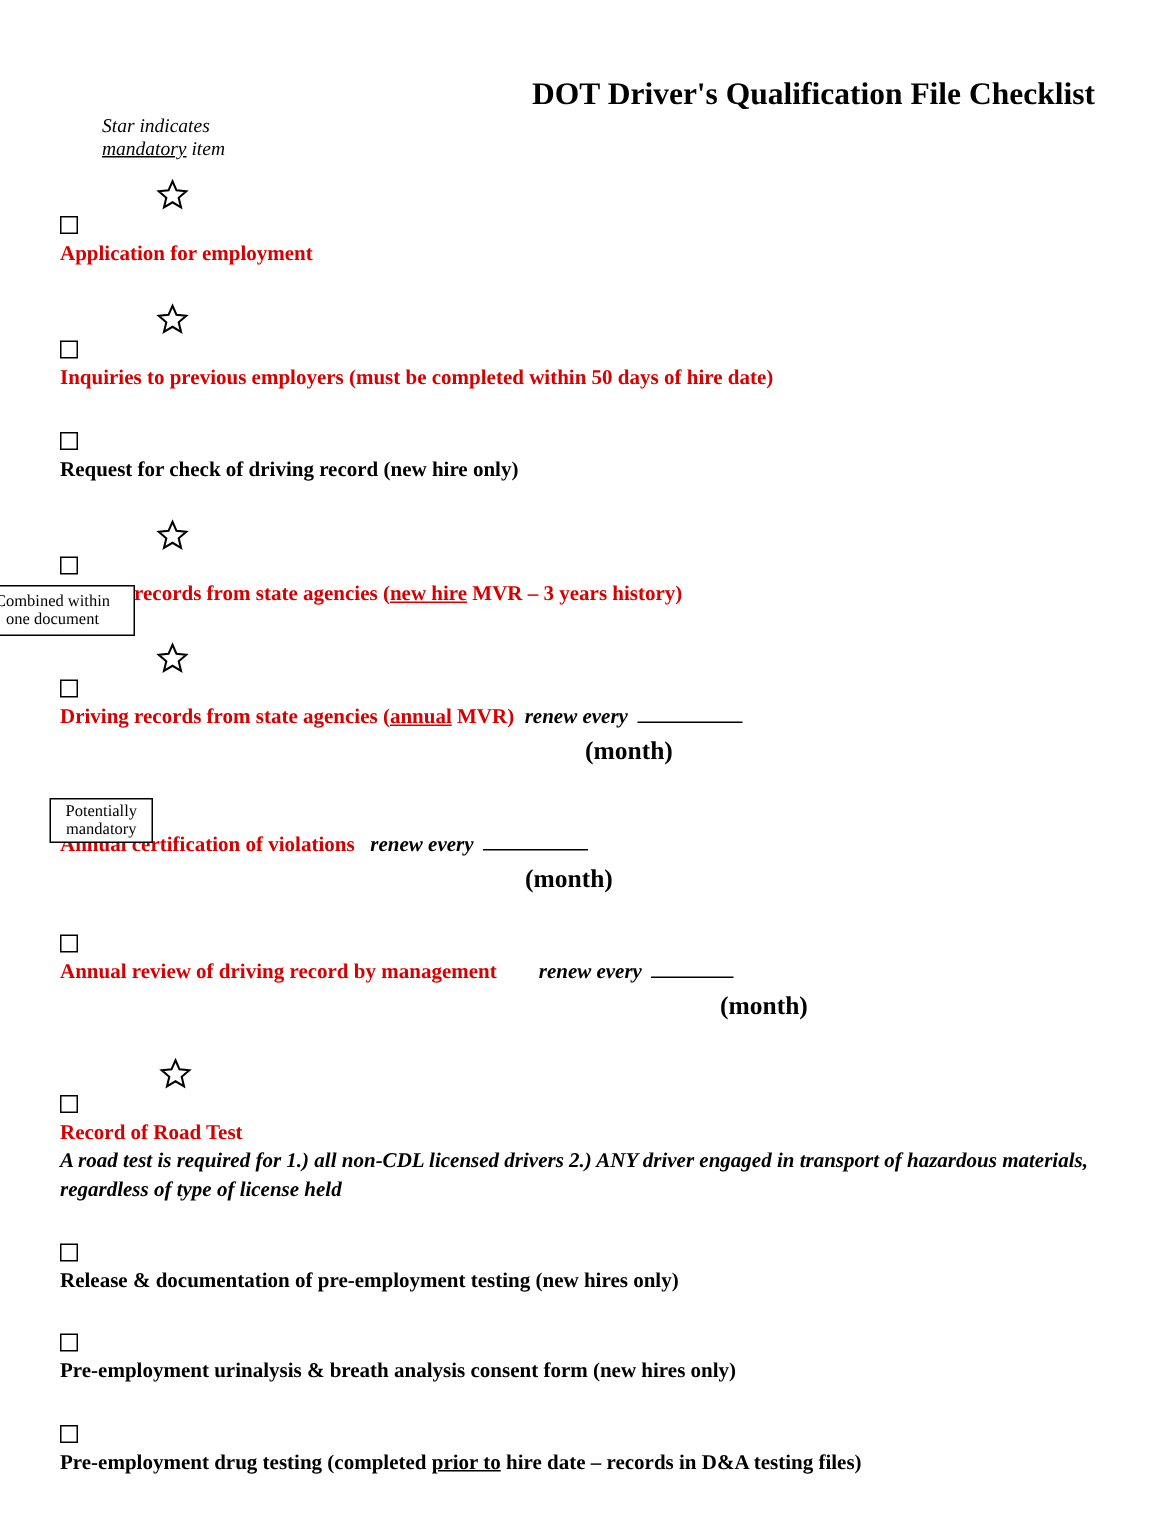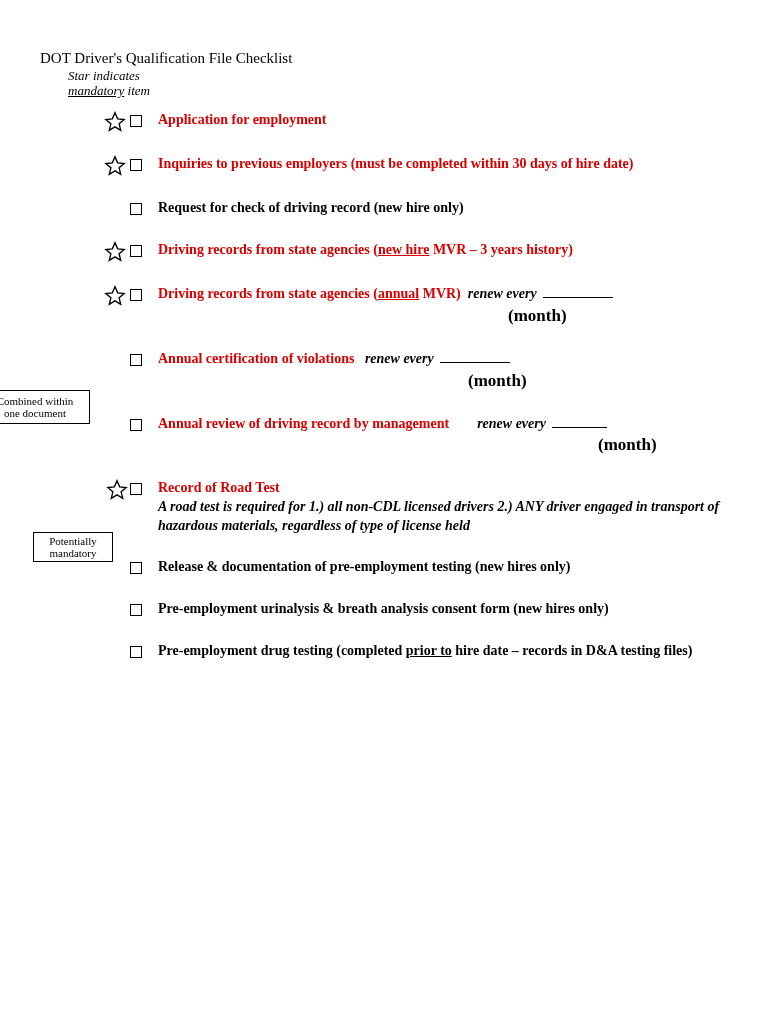--- a/index.html
+++ b/index.html
@@ -6,41 +6,42 @@
     body {
       font-family: "Times New Roman", Times, serif;
       width: 770px;
       height: 1024px;
       background: #fff;
       color: #000;
       padding: 50px 40px 40px 40px;
       position: relative;
     }
     .title {
-      text-align: left;
-      font-size: 15px;
-      font-weight: normal;
+      text-align: right;
+      font-size: 21px;
+      font-weight: bold;
       margin-bottom: 2px;
     }
     .legend {
       font-size: 13px;
       font-style: italic;
       text-align: left;
       margin-left: 28px;
       line-height: 1.15;
     }
     .legend .underline { text-decoration: underline; }
     .list {
       margin-top: 12px;
     }
     .row {
       display: flex;
       align-items: flex-start;
       margin-bottom: 22px;
       position: relative;
+      flex-direction: column;
     }
     .star-col {
       width: 90px;
       flex-shrink: 0;
       display: flex;
       justify-content: flex-end;
       padding-right: 4px;
       padding-top: 0;
     }
     .star-col svg {
@@ -87,21 +88,21 @@
       font-size: 11px;
       text-align: center;
       padding: 4px 2px;
       line-height: 1.1;
       background: #fff;
     }
     .potentially-box {
       position: absolute;
       left: 33px;
       top: 532px;
-      width: 80px;
+      width: 69px;
       border: 1px solid #000;
       font-size: 11px;
       text-align: center;
       padding: 2px 2px;
       line-height: 1.1;
       background: #fff;
     }
     .tight { }
     .month-under {
       font-weight: bold;
@@ -129,21 +130,21 @@
     <div class="text-col"><span class="red">Application for employment</span></div>
   </div>
 
   <div class="row">
     <div class="star-col">
         <svg viewBox="0 0 24 24" fill="none" stroke="#000" stroke-width="1.5">
           <polygon points="12,2 14.9,8.6 22,9.3 16.5,14 18.2,21 12,17.3 5.8,21 7.5,14 2,9.3 9.1,8.6"></polygon>
         </svg>
       </div>
     <div class="checkbox-col"><span class="checkbox"></span></div>
-    <div class="text-col"><span class="red">Inquiries to previous employers (must be completed within 30 days of hire date)</span></div>
+    <div class="text-col"><span class="red">Inquiries to previous employers (must be completed within 50 days of hire date)</span></div>
   </div>
 
   <div class="row">
     <div class="star-col"></div>
     <div class="checkbox-col"><span class="checkbox"></span></div>
     <div class="text-col"><span class="black">Request for check of driving record (new hire only)</span></div>
   </div>
 
   <div class="row">
     <div class="star-col">

